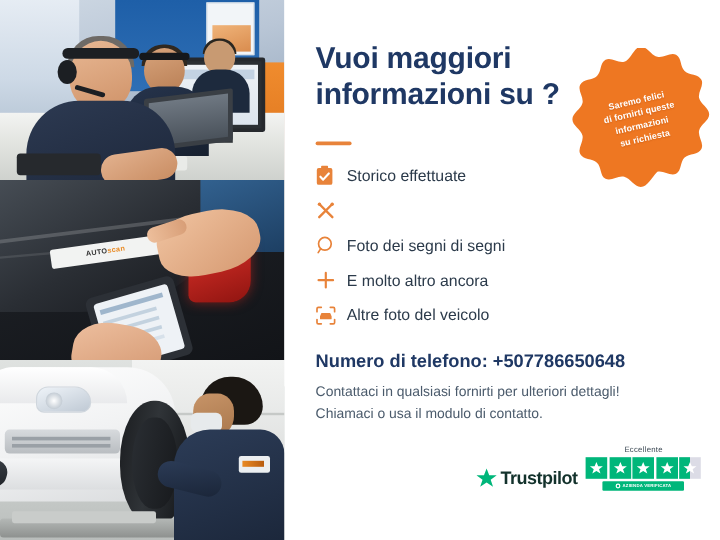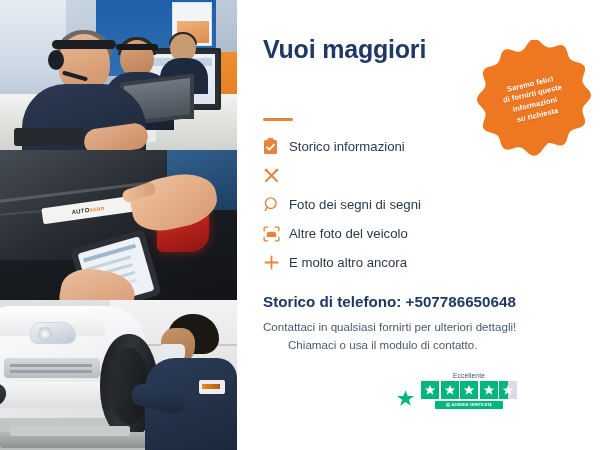--- a/index.html
+++ b/index.html
@@ -156,21 +156,21 @@
 
   
   .features { position:absolute; left:26px; top:132px; width:250px; }
   .feat { display:flex; align-items:center; height:29px; }
   .feat .ic { width:26px; flex:0 0 26px; display:flex; align-items:center; justify-content:flex-start; }
   .feat .tx { font-size:13.2px; color:#2b3a4a; white-space:nowrap; }
 
   
   .phone-title { position:absolute; left:26px; top:293px; font-size:15.2px; font-weight:700; color:#1f3864; }
   .sub1 { position:absolute; left:26px; top:320px; font-size:11.6px; color:#4a5a6b; }
-  .sub2 { position:absolute; left:26px; top:338px; font-size:11.6px; color:#4a5a6b;margin-left:25px; }
+  .sub2 { position:absolute; left:26px; top:338px; font-size:11.6px; color:#4a5a6b; }
 
   
   .tp { position:absolute; left:160px; top:372px; display:flex; align-items:flex-end; gap:7px; }
   .tp-logo { display:flex; align-items:center; gap:3px; padding-bottom:2px; }
   .tp-logo .name { font-size:15px; font-weight:700; color:#13322c; letter-spacing:-.4px; }
   .tp-right { display:flex; flex-direction:column; align-items:center; }
   .tp-ecc { font-size:6.5px; color:#3d4a55; margin-bottom:1.5px; letter-spacing:.2px; }
   .stars { display:flex; gap:1.5px; }
   .star-box { width:18px; height:18px; background:#00b67a; display:flex; align-items:center;
     justify-content:center; position:relative; }
@@ -261,20 +261,21 @@
       </div>
       <div class="glove"></div>
     </div>
 
   </div>
 
   <div class="content">
 
     <h1 class="headline">
       <span>Vuoi maggiori</span><br>
+      <span>informazioni su ?</span>
     </h1>
     <div class="divider"></div>
 
     <div class="badge">
       <svg viewBox="0 0 120 120">
         <path fill="#ee7722" d="M60 3c5.6 0 8.4 7.3 13.8 8.7 5.4 1.4 10.8-4.3 15.6-1.7 4.8 2.6 3.2 10.2 7.1 13.9 3.9 3.7 11.6 2.6 14 7.5 2.4 4.9-3.1 10.4-1.9 15.7 1.2 5.4 8.4 8.4 8.4 14s-7.2 8.6-8.4 14c-1.2 5.3 4.3 10.8 1.9 15.7-2.4 4.9-10.1 3.8-14 7.5-3.9 3.7-2.3 11.3-7.1 13.9-4.8 2.6-10.2-3.1-15.6-1.7C68.4 116.2 65.6 123.5 60 123.5s-8.4-7.3-13.8-8.7c-5.4-1.4-10.8 4.3-15.6 1.7-4.8-2.6-3.2-10.2-7.1-13.9-3.9-3.7-11.6-2.6-14-7.5-2.4-4.9 3.1-10.4 1.9-15.7C10.2 74 3 71 3 65.4s7.2-8.6 8.4-14c1.2-5.3-4.3-10.8-1.9-15.7 2.4-4.9 10.1-3.8 14-7.5 3.9-3.7 2.3-11.3 7.1-13.9 4.8-2.6 10.2 3.1 15.6 1.7C51.6 14.6 54.4 3 60 3z" transform="translate(0,-4) scale(1,0.97)"></path>
       </svg>
       <div class="bcontent">
         <svg class="headset" viewBox="0 0 24 20" fill="none" stroke="#ffffff" stroke-width="2" stroke-linecap="round">
           <path d="M3 13V11a9 9 0 0 1 18 0v2"></path>
@@ -293,21 +294,21 @@
     <div class="features">
 
       <div class="feat">
         <span class="ic">
           <svg width="15" height="17" viewBox="0 0 15 17">
             <rect x="1" y="2" width="13" height="14" rx="1.6" fill="#e8833a"></rect>
             <rect x="4.6" y="0" width="5.8" height="3.2" rx="1" fill="#e8833a"></rect>
             <path d="M4 9.3l2.3 2.4L11 6.6" stroke="#ffffff" stroke-width="1.8" fill="none" stroke-linecap="round" stroke-linejoin="round"></path>
           </svg>
         </span>
-        <span class="tx">Storico informazioni</span>
+        <span class="tx">Storico effettuate</span>
       </div>
 
       <div class="feat">
         <span class="ic">
           <svg width="17" height="17" viewBox="0 0 18 18" stroke="#e8833a" stroke-width="2.1" stroke-linecap="round" fill="none">
             <path d="M3.2 3.2L14.8 14.8"></path>
             <path d="M14.8 3.2L3.2 14.8"></path>
             <circle cx="3.4" cy="3.4" r="1.5" fill="#e8833a" stroke="none"></circle>
             <circle cx="14.6" cy="3.4" r="1.5" fill="#e8833a" stroke="none"></circle>
           </svg>
@@ -315,59 +316,60 @@
       </div>
 
       <div class="feat">
         <span class="ic">
           <svg width="17" height="17" viewBox="0 0 18 18" stroke="#e8833a" stroke-width="1.5" fill="none" stroke-linecap="round">
             <circle cx="8.2" cy="7.6" r="5.6"></circle>
             <path d="M4.4 12.1L2.3 15.4"></path>
           </svg>
         </span>
         <span class="tx">Foto dei segni di segni</span>
+      </div>
+
+      <div class="feat">
+        <span class="ic">
+          <svg width="17" height="17" viewBox="0 0 18 18" stroke="#e8833a" stroke-width="1.9" stroke-linecap="round" fill="none">
+            <path d="M9 2.6v12.8"></path>
+            <path d="M2.6 9h12.8"></path>
+          </svg>
+        </span>
+        <span class="tx">E molto altro ancora</span>
       </div>
 
       <div class="feat">
         <span class="ic">
           <svg width="17" height="16" viewBox="0 0 18 17" stroke="#e8833a" stroke-width="1.5" fill="none" stroke-linecap="round">
             <path d="M1.2 5V2.4c0-.7.5-1.2 1.2-1.2H5"></path>
             <path d="M16.8 5V2.4c0-.7-.5-1.2-1.2-1.2H13"></path>
             <path d="M1.2 12v2.6c0 .7.5 1.2 1.2 1.2H5"></path>
             <path d="M16.8 12v2.6c0 .7-.5 1.2-1.2 1.2H13"></path>
             <path d="M4.4 11.2h9.2v-2l-1.1-2.5H5.5L4.4 9.2z" fill="#e8833a" stroke="#e8833a" stroke-width="1.1" stroke-linejoin="round"></path>
           </svg>
         </span>
         <span class="tx">Altre foto del veicolo</span>
       </div>
 
-      <div class="feat">
-        <span class="ic">
-          <svg width="17" height="17" viewBox="0 0 18 18" stroke="#e8833a" stroke-width="1.9" stroke-linecap="round" fill="none">
-            <path d="M9 2.6v12.8"></path>
-            <path d="M2.6 9h12.8"></path>
-          </svg>
-        </span>
-        <span class="tx">E molto altro ancora</span>
-      </div>
-
     </div>
 
     <div class="phone-title">
-      <span>Storico di telefono:</span>
+      <span>Numero di telefono:</span>
       <span>+507786650648</span>
     </div>
     <div class="sub1">Contattaci in qualsiasi fornirti per ulteriori dettagli!</div>
     <div class="sub2">Chiamaci o usa il modulo di contatto.</div>
 
     <div class="tp">
       <div class="tp-logo">
         <svg width="17" height="17" viewBox="0 0 20 19">
           <path fill="#00b67a" d="M10 0l2.6 6.6H20l-6 4.4 2.3 6.9L10 13.6 3.7 17.9 6 11 0 6.6h7.4z"></path>
         </svg>
+        <span class="name">Trustpilot</span>
       </div>
       <div class="tp-right">
         <div class="tp-ecc">Eccellente</div>
         <div class="stars">
           <span class="star-box">
             <svg width="12" height="12" viewBox="0 0 20 19">
                 <path fill="#fff" d="M10 1l2.5 6.2H19l-5.3 3.9 2 6.2L10 13.5 4.3 17.3l2-6.2L1 7.2h6.5z"></path>
               </svg>
           </span>
           <span class="star-box">

